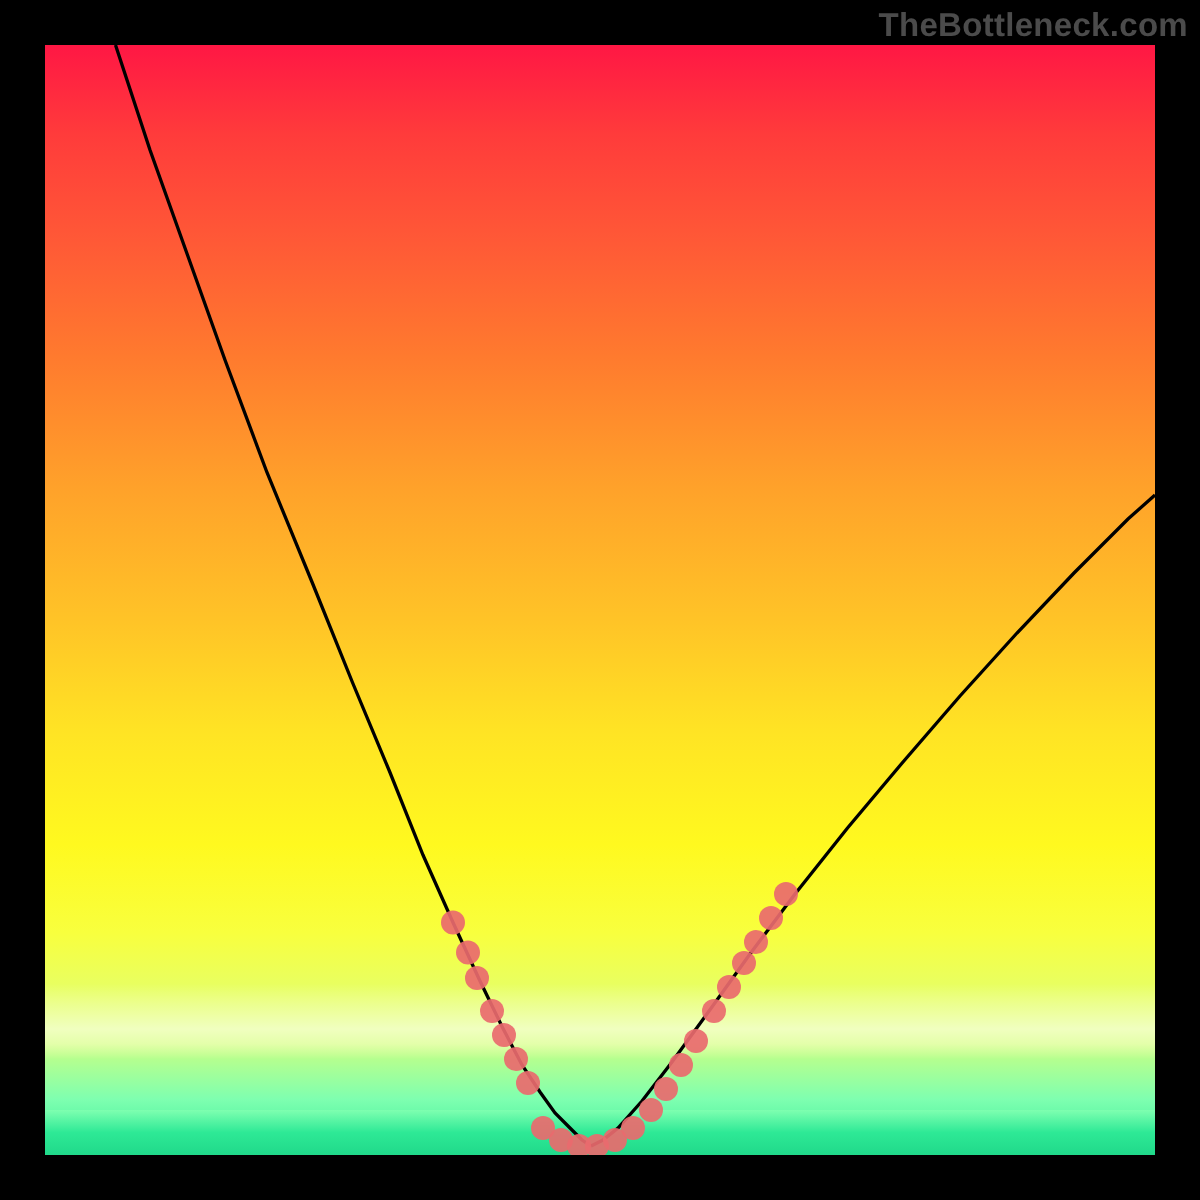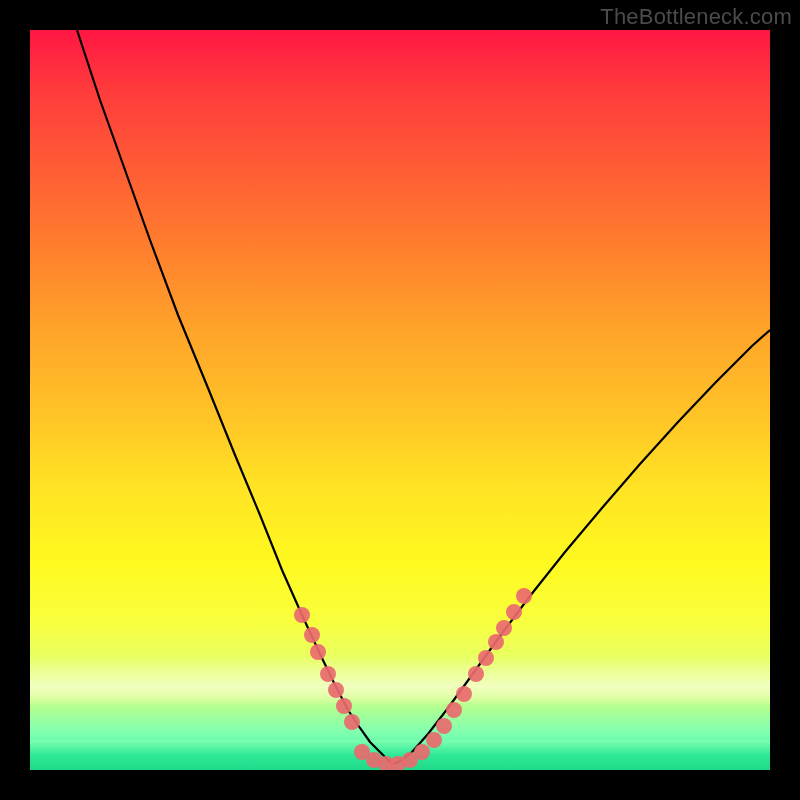--- a/index.html
+++ b/index.html
@@ -83,21 +83,21 @@
     stroke: #000000;
     stroke-width: 2.2;
   }
   .watermark {
     position: absolute;
     top: 4px;
     right: 8px;
     color: #4b4b4b;
     font-size: 22px;
     letter-spacing: 0.2px;
-    font-weight: 400;
+    font-weight: 700;
   }
 </style>
 </head>
 <body>
 
 <div class="watermark">TheBottleneck.com</div>
 
 <div class="frame">
   <div class="gradient"></div>
   <div class="pale-band"></div>

